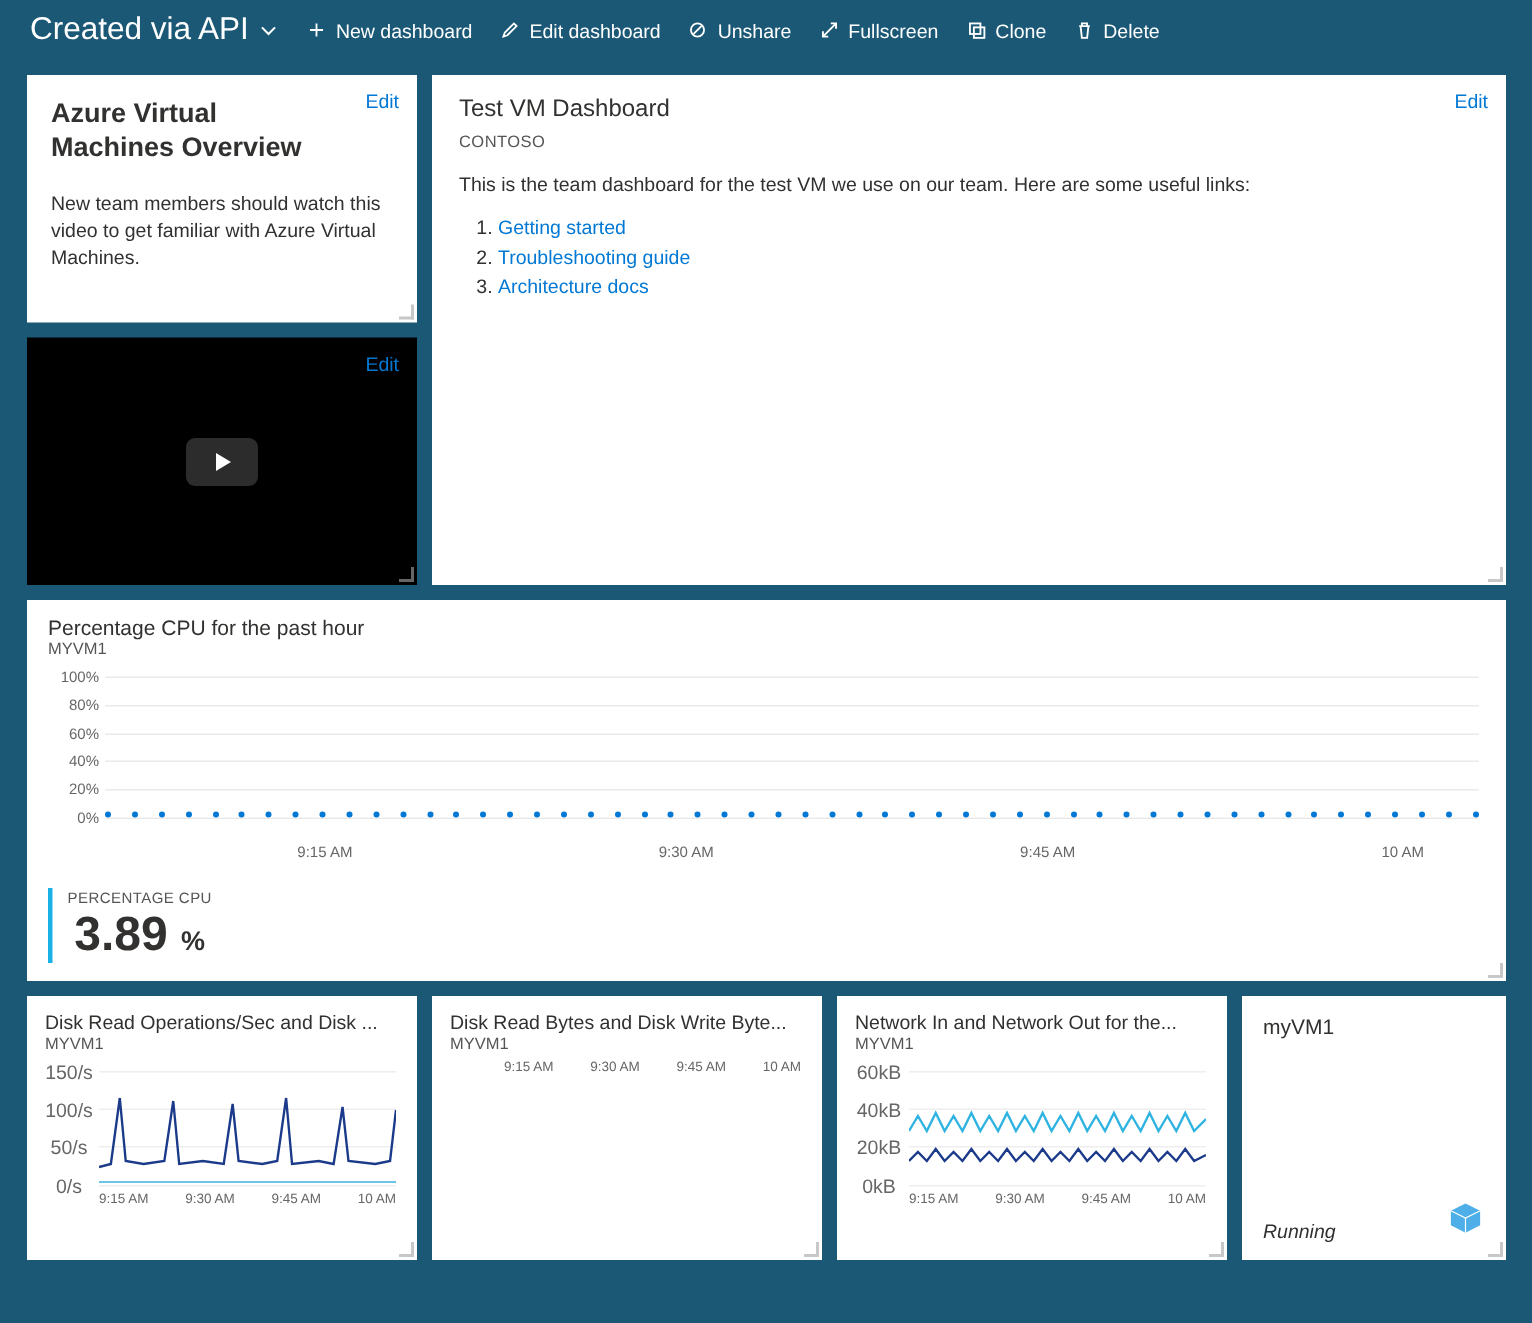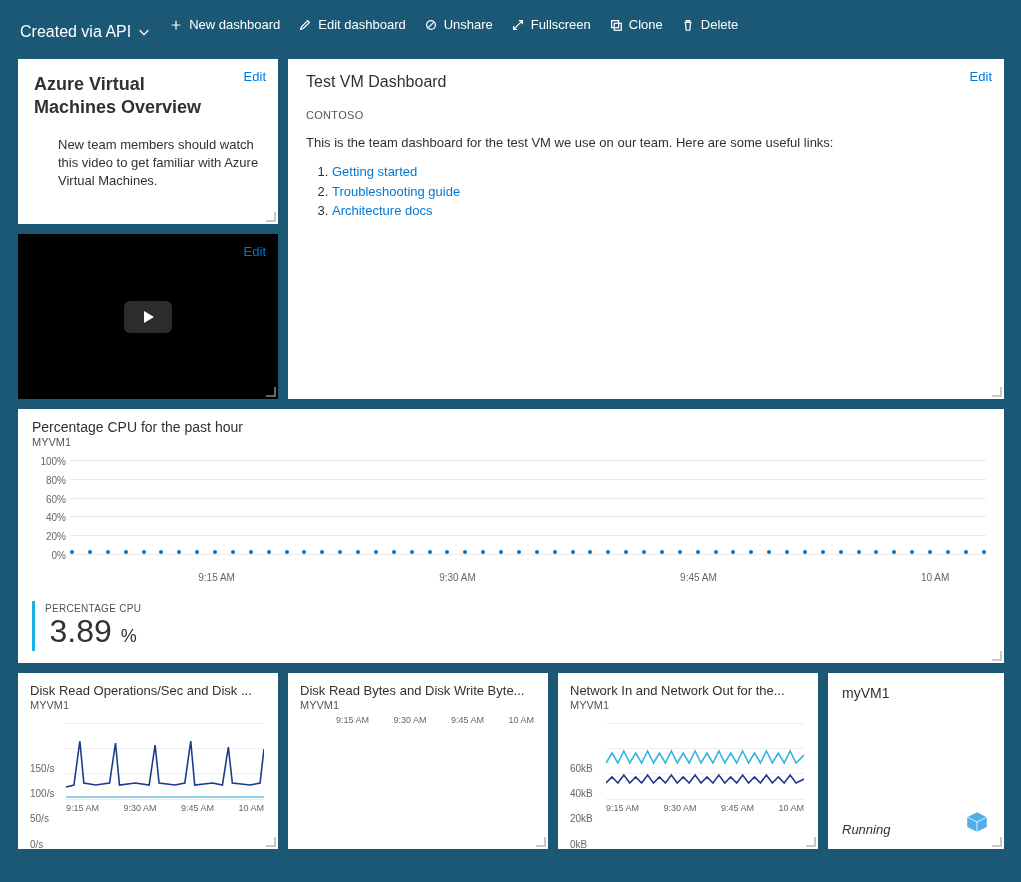--- a/index.html
+++ b/index.html
@@ -12,27 +12,26 @@
     overflow: hidden;
   }
   .toolbar {
     display: flex;
     align-items: center;
     gap: 18px;
     padding: 8px 20px 18px 20px;
     color: #fff;
   }
   .toolbar .title {
-    font-size: 16px;
+    font-size: 21px;
     font-weight: 400;
     color: #fff;
     display: flex;
     align-items: center;
     gap: 6px;
-    margin-top: 15px;
   }
   .toolbar .title svg { width: 14px; height: 14px; }
   .toolbar-btn {
     display: flex;
     align-items: center;
     gap: 6px;
     font-size: 13px;
     color: #fff;
     cursor: pointer;
   }
@@ -59,21 +58,21 @@
   .edit-link {
     position: absolute;
     top: 10px; right: 12px;
     font-size: 13px;
     color: #0078d4;
     cursor: pointer;
   }
   
   .tile.overview { grid-column: 1; grid-row: 1; height: 165px; padding: 14px 16px; }
   .tile.overview h2 { font-size: 18px; font-weight: 700; line-height: 1.25; padding-right: 38px; }
-  .tile.overview p { font-size: 13px; margin-top: 18px; line-height: 1.4; margin-left: 24px; }
+  .tile.overview p { font-size: 13px; margin-top: 18px; line-height: 1.4; }
   
   .tile.video { grid-column: 1; grid-row: 2; height: 165px; background: #000; }
   .tile.video .edit-link { color: #0078d4; }
   .play {
     position: absolute; top: 50%; left: 50%;
     transform: translate(-50%, -50%);
     width: 48px; height: 32px;
     background: #2c2c2c;
     border-radius: 6px;
     display: flex; align-items: center; justify-content: center;
@@ -81,21 +80,21 @@
   .play::after {
     content: "";
     border-left: 10px solid #fff;
     border-top: 6px solid transparent;
     border-bottom: 6px solid transparent;
     margin-left: 2px;
   }
   
   .tile.testvm { grid-column: 2 / span 3; grid-row: 1 / span 2; height: 340px; padding: 14px 18px; }
   .tile.testvm h2 { font-size: 16px; font-weight: 400; }
-  .tile.testvm .sub { font-size: 11px; letter-spacing: 0.3px; color: #555; margin-top: 18px; }
+  .tile.testvm .sub { font-size: 11px; letter-spacing: 0.3px; color: #555; margin-top: 7px; }
   .tile.testvm .desc { font-size: 13px; margin-top: 14px; }
   .tile.testvm ol { margin-top: 12px; padding-left: 26px; font-size: 13px; }
   .tile.testvm ol li { line-height: 1.5; }
   .tile.testvm ol a { color: #0078d4; text-decoration: none; }
   
   .tile.cpu { grid-column: 1 / span 4; grid-row: 3; height: 254px; padding: 10px 14px 8px; }
   .tile.cpu h3 { font-size: 14px; font-weight: 400; }
   .tile.cpu .sub { font-size: 11px; color: #555; margin-top: 1px; }
   .chart-area {
     position: relative;
@@ -110,34 +109,34 @@
   .dotsline {
     position: absolute; left: 0; right: 0; height: 4px;
     display: flex; justify-content: space-between; align-items: center;
   }
   .dot { width: 4px; height: 4px; background: #0078d4; border-radius: 50%; }
   .xaxis { display: flex; justify-content: space-between; font-size: 10px; color: #666; margin: 4px 4px 0 38px; }
   .metric-row { display: flex; align-items: center; gap: 10px; margin-top: 18px; }
   .metric-bar { width: 3px; height: 50px; background: #1ab1e6; }
   .metric-col { display: flex; flex-direction: column; text-align: center; }
   .metric-label { font-size: 10px; color: #555; letter-spacing: 0.3px; }
-  .metric-val { font-size: 32px; font-weight: 400; line-height: 1.1; }
+  .metric-val { font-size: 32px; font-weight: 700; line-height: 1.1; }
   .metric-val .pct { font-size: 18px; }
   
   .tile.small { padding: 10px 12px 4px; height: 176px; }
   .tile.disk-ops { grid-column: 1; grid-row: 4; }
   .tile.disk-bytes { grid-column: 2; grid-row: 4; }
   .tile.net { grid-column: 3; grid-row: 4; }
   .tile.vm { grid-column: 4; grid-row: 4; padding: 12px 14px; position: relative; }
   .tile.small h3 { font-size: 13px; font-weight: 400; white-space: nowrap; overflow: hidden; text-overflow: ellipsis; }
   .tile.small .sub { font-size: 11px; color: #555; margin-top: 1px; }
   .sm-chart { position: relative; margin-top: 12px; height: 76px; }
   .sm-grid { position: absolute; left: 36px; right: 2px; top: 0; bottom: 0; }
   .sm-gridline { position: absolute; left:0; right:0; border-top:1px solid #eee; }
-  .sm-ylabel { position:absolute; left:-36px; width:32px; text-align:left; font-size:10px; color:#666; transform:translateY(-50%);margin-top:44px; }
+  .sm-ylabel { position:absolute; left:-36px; width:32px; text-align:center; font-size:13px; color:#666; transform:translateY(-50%); }
   .sm-xaxis { display:flex; justify-content:space-between; font-size:9px; color:#666; margin:4px 2px 0 36px; }
   .sm-chart svg { position:absolute; left:36px; right:2px; top:0; bottom:0; width:calc(100% - 38px); height:100%; }
   .tile.vm h3 { font-size: 14px; font-weight: 400; }
   .vm-status { position:absolute; bottom:12px; left:14px; font-size:13px;font-style:italic; }
   .vm-icon { position:absolute; bottom:10px; right:14px; }
   .vm-icon svg { width:26px; height:26px; }
 </style>
 </head>
 <body>
 

